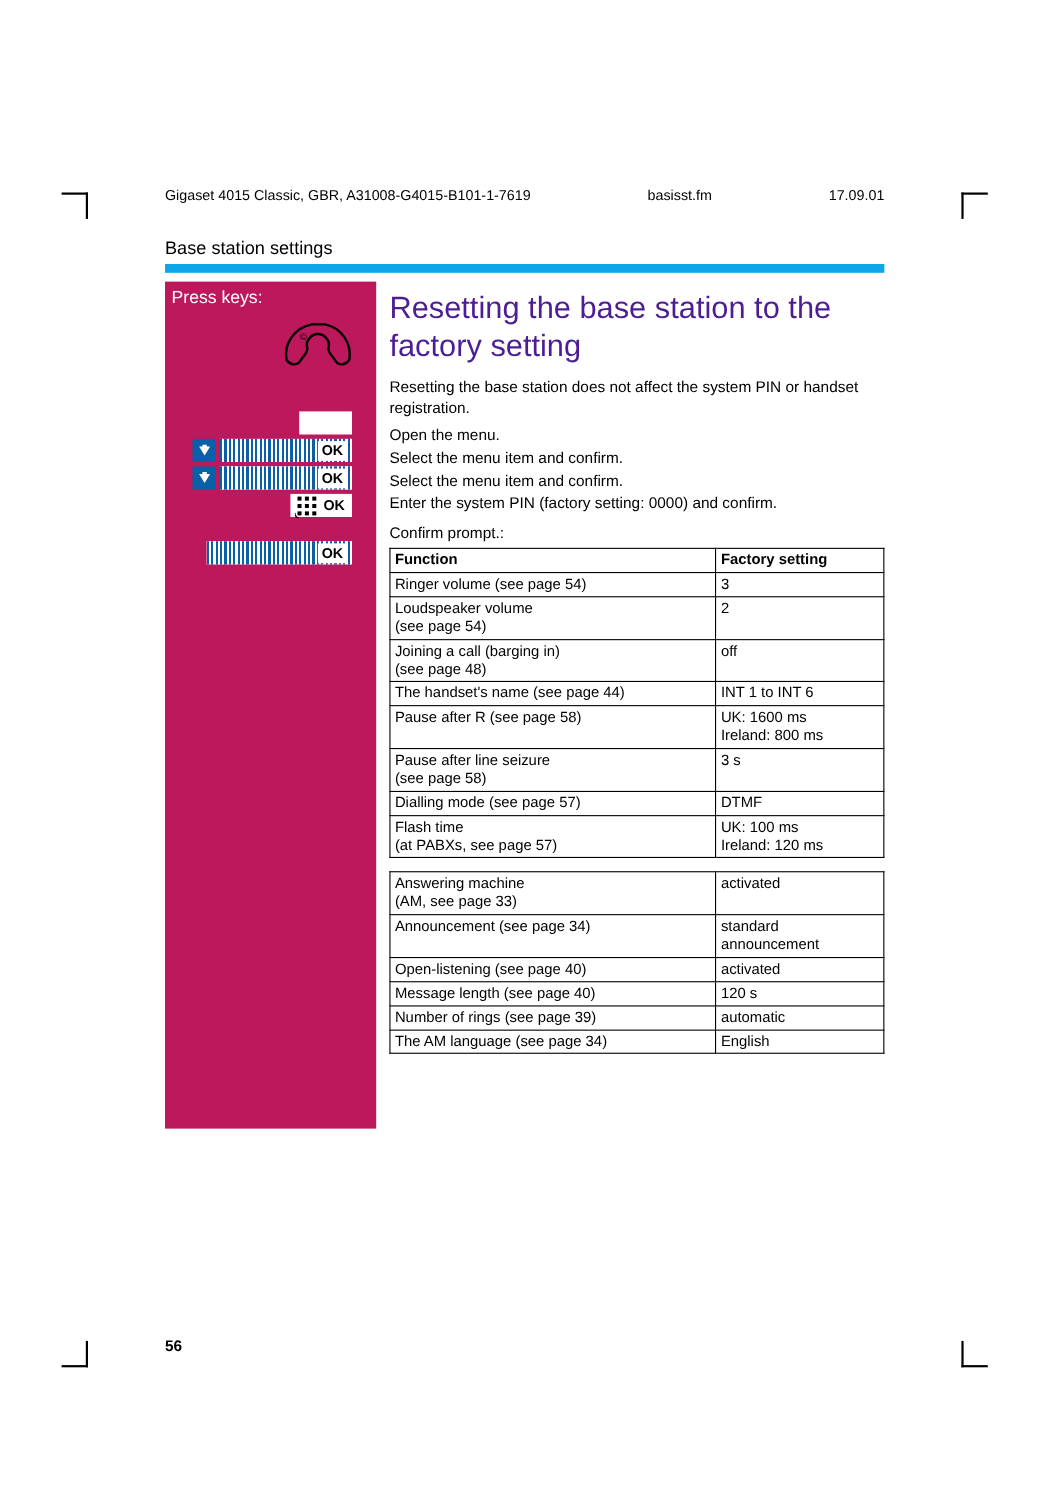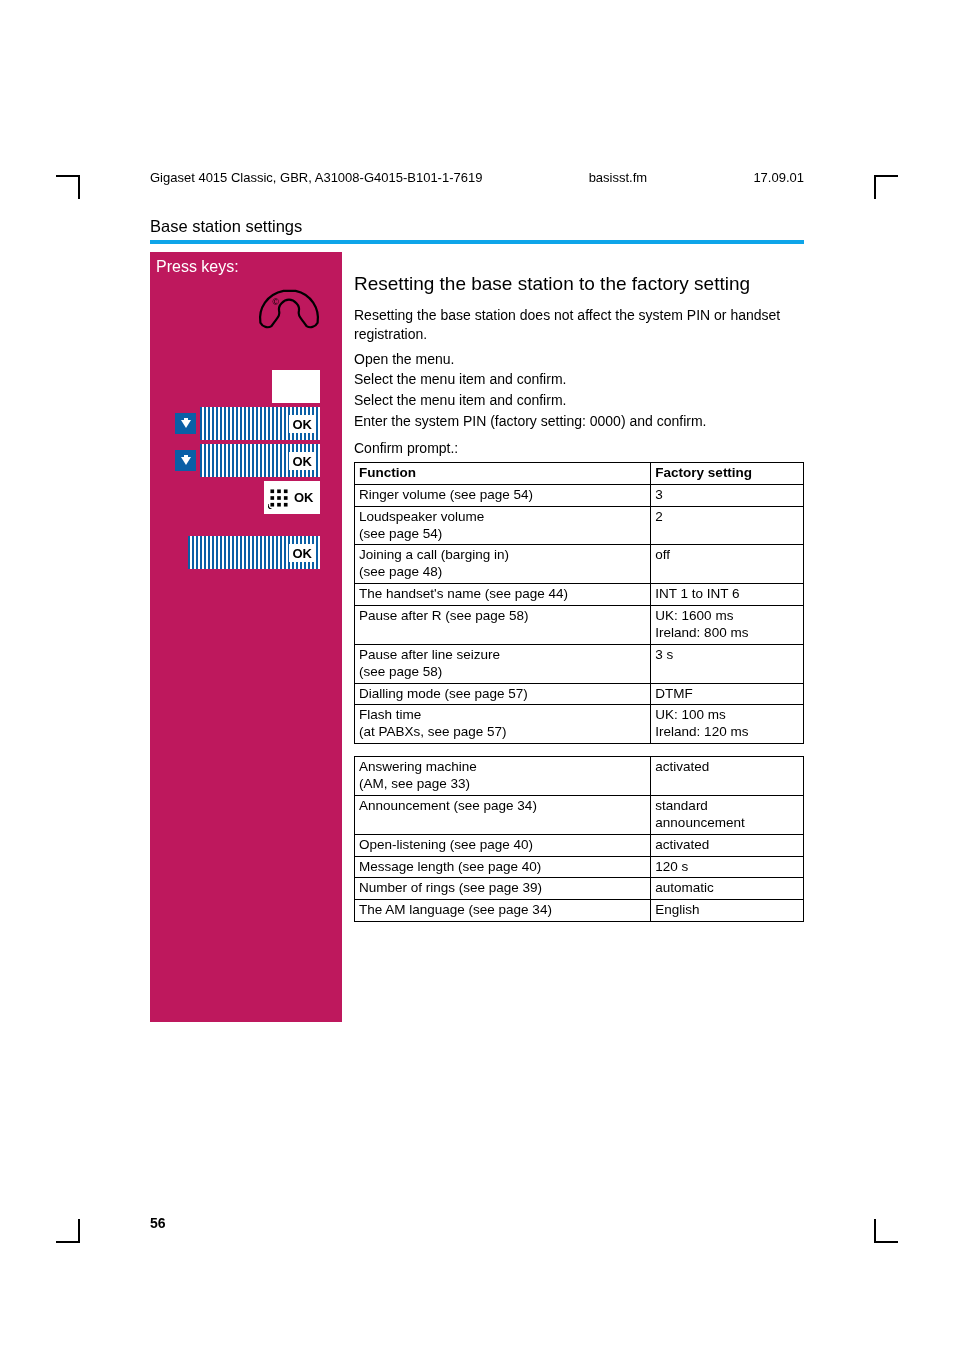--- a/index.html
+++ b/index.html
@@ -39,21 +39,21 @@
   .header-line {
     font-size: 13px;
     display: flex;
     justify-content: space-between;
     color: #000;
     margin-bottom: 32px;
   }
   .section-title {
     font-size: 16.5px;
     font-weight: 400;
-    border-bottom: 4px solid #0ea5e9;
+    border-bottom: 8px solid #0ea5e9;
     padding-bottom: 4px;
     margin-bottom: 8px;
   }
 
   .content {
     display: flex;
     align-items: stretch;
   }
   .left-col {
     width: 192px;
@@ -70,41 +70,41 @@
     color: #fff;
     margin-bottom: 10px;
   }
   .right-col {
     flex: 1;
     padding-left: 12px;
     box-sizing: border-box;
   }
 
   .heading {
-    color: #000000;
-    font-size: 19px;
+    color: #4c1d95;
+    font-size: 28px;
     line-height: 1.25;
-    margin: 20px 0 10px 0;
+    margin: 6px 0 10px 0;
   }
   .body-text {
     font-size: 14px;
     line-height: 1.35;
     margin: 2px 0 0 0;
   }
   .left-col .icon-row {
     display: flex;
     justify-content: flex-end;
     align-items: center;
     gap: 4px;
     padding-right: 2px;
   }
 
   .white-bar {
     background: #fff;
-    height: 33px;
+    height: 21px;
     display: inline-flex;
     align-items: center;
     justify-content: flex-end;
     padding: 0 4px;
     box-sizing: border-box;
   }
   .white-bar.short { width: 48px; }
   .white-bar.med   { width: 120px; }
   .white-bar.wide  { width: 132px; }
   .ok-label {

